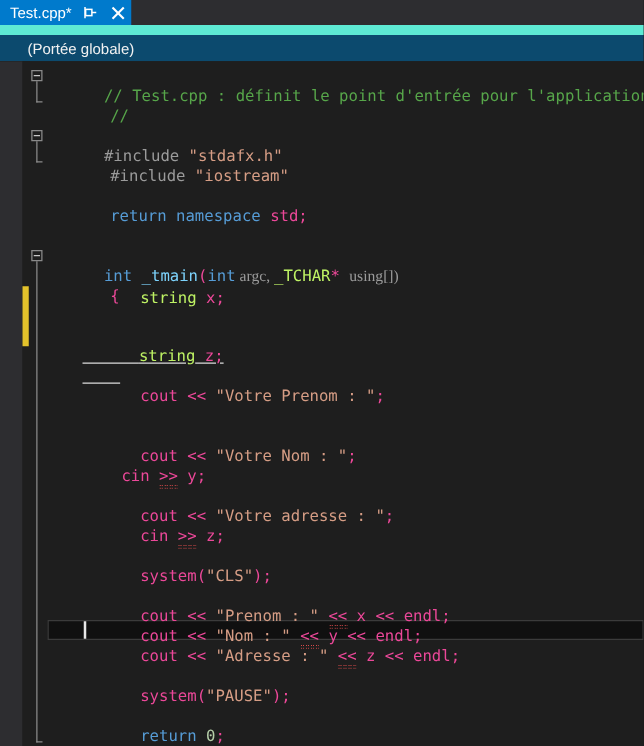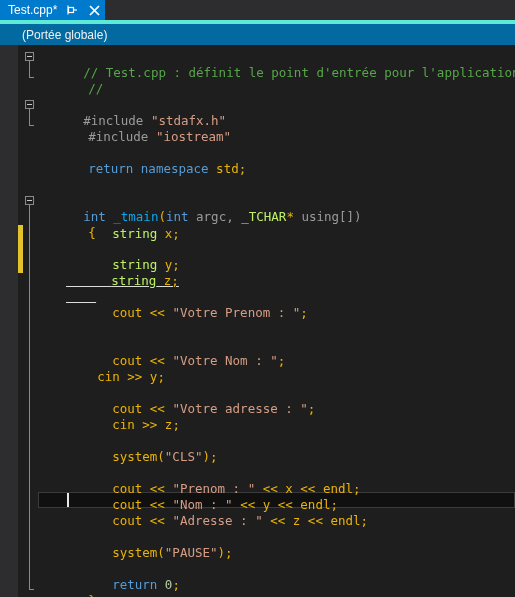--- a/index.html
+++ b/index.html
@@ -12,21 +12,21 @@
     height: 597px;
     overflow: hidden;
     font-family: "DejaVu Sans Mono", monospace;
   }
 
   
   #tabstrip {
     position: relative;
     height: 20px;
     background: #2d2d30;
-    border-bottom: 4px solid #5eead4;
+    border-bottom: 8px solid #5eead4;
     box-sizing: content-box;
   }
   #tab {
     position: absolute;
     left: 0; top: 0;
     height: 20px;
     display: flex;
     align-items: center;
     background: #007acc;
     padding: 0 4px 0 8px;
@@ -45,21 +45,21 @@
     display: inline-flex;
     align-items: center;
     justify-content: center;
     color: #ffffff;
   }
   #tab .tab-icon svg { display: block; }
 
   
   #navbar {
     height: 21px;
-    background: #0369a1;
+    background: #0c4a6e;
     display: flex;
     align-items: center;
     padding-left: 22px;
     box-sizing: border-box;
   }
   #navbar .scope-text {
     font-family: "Liberation Sans", sans-serif;
     font-size: 12px;
     color: #f1f1f1;
     white-space: nowrap;
@@ -128,23 +128,23 @@
     width: 2px;
     height: 14px;
     background: #e8e8e8;
   }
 
   
   .c-comment  { color: #57a64a; }
   .c-keyword  { color: #569cd6; }
   .c-string   { color: #d69d85; }
   .c-type     { color: #bef264; }
-  .c-func     { color: #0ea5e9; }
-  .c-plain    { color: #eab308; }
-  .c-dim      { color: #9b9b9b; }
+  .c-func     { color: #7dd3fc; }
+  .c-plain    { color: #ec4899; }
+  .c-dim      { color: #9b9b9b; font-family: Liberation Serif, serif; }
   .c-number   { color: #b5cea8; }
   .c-pp       { color: #9b9b9b; }
 
   
   .squiggle {
     position: relative;
     display: inline-block;
   }
   .squiggle::after {
     content: "";
@@ -265,23 +265,20 @@
     </div>
 
     <div class="line" style="top:164px; left:5px;">
       <span class="c-plain">{</span>
     </div>
 
     <div class="line" style="top:165px; left:29px;">
       <span class="c-type">string</span><span class="c-plain"> x;</span>
     </div>
 
-    <div class="line" style="top:196px; left:29px;">
-      <span class="c-type">string</span><span class="c-plain"> y;</span>
-    </div>
 
     <div class="line" style="top:212px; left:28px;text-decoration:underline;">
       <span class="c-type">string</span><span class="c-plain"> z;</span>
     </div>
 
     <div class="line" style="top:244px; left:29px;">
       <span class="c-plain">cout &lt;&lt; </span><span class="c-string">"Votre Prenom : "</span><span class="c-plain">;</span>
     </div>
 
 

